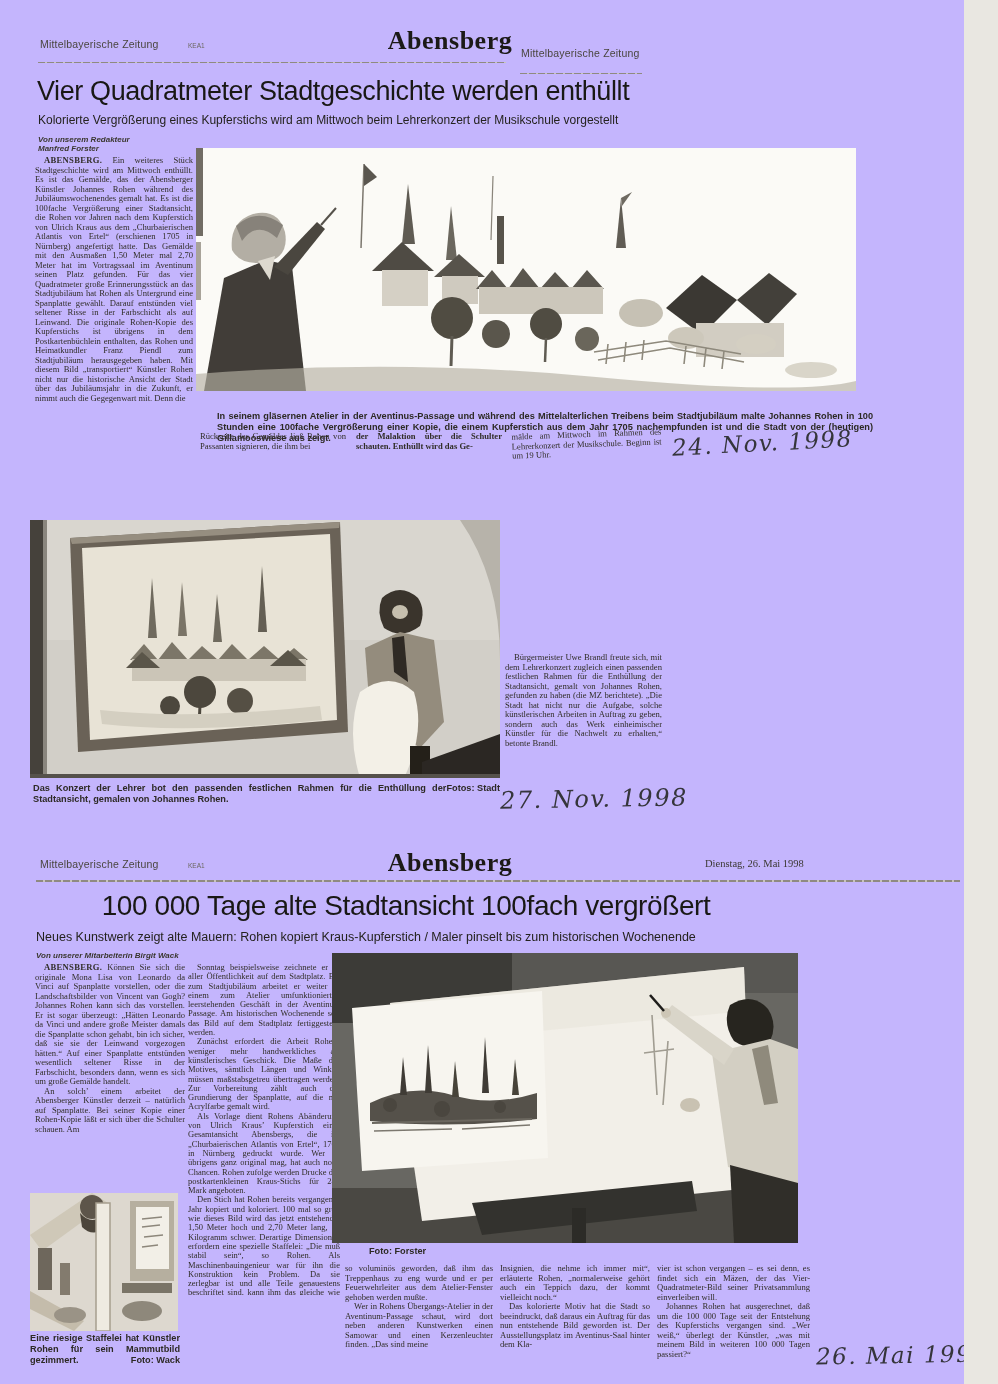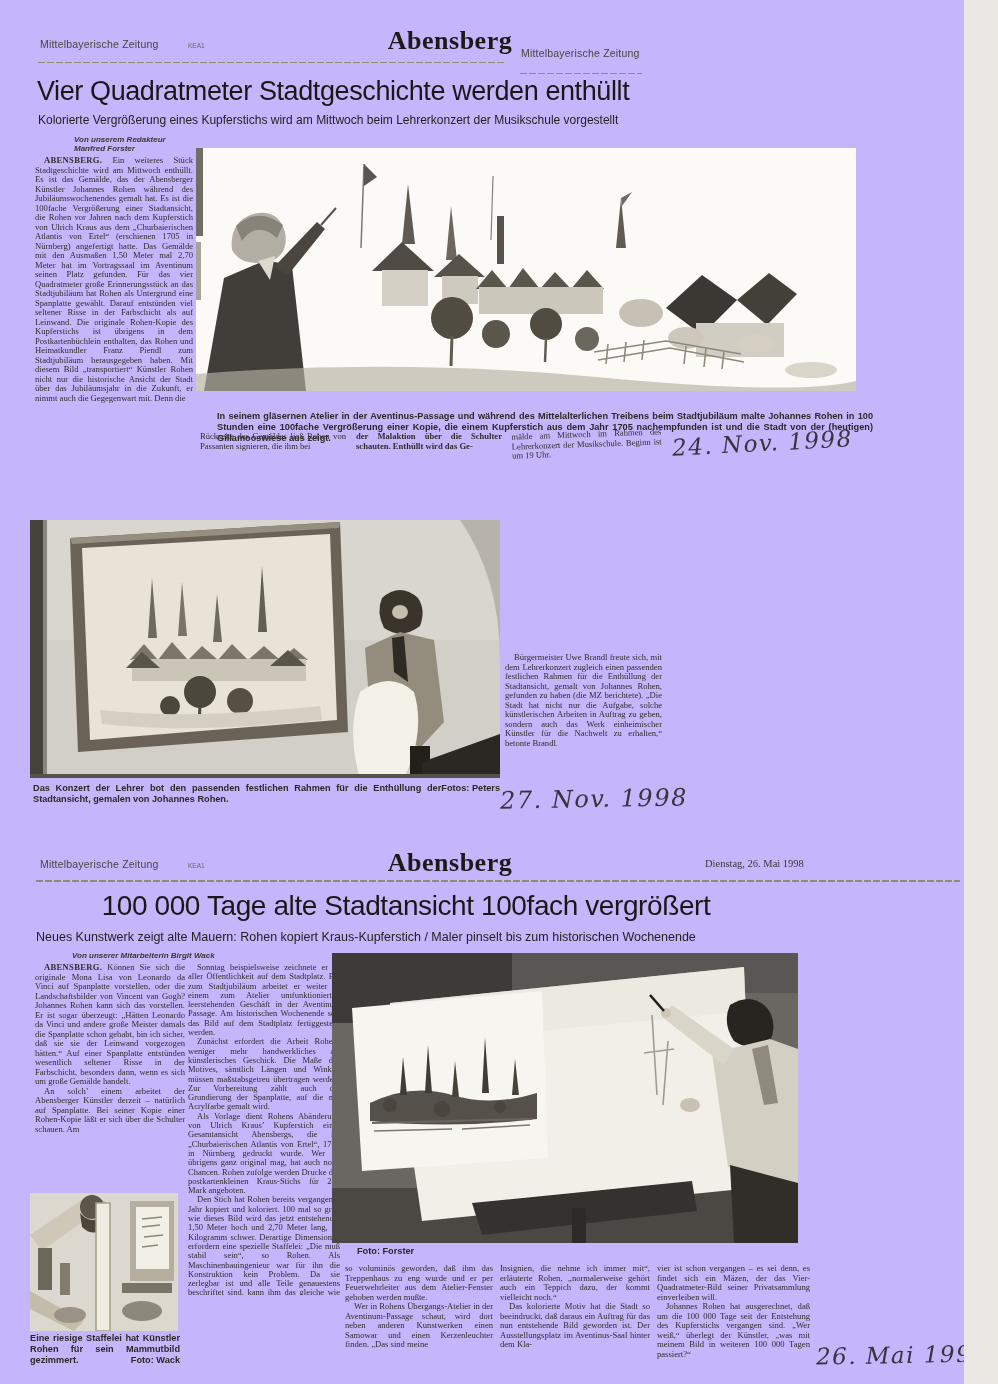--- a/index.html
+++ b/index.html
@@ -8,21 +8,21 @@
   .abs{position:absolute;}
   section{position:absolute;left:0;width:998px;}
   .sans{font-family:"Liberation Sans",sans-serif;}
   .mh-label{font-size:10.5px;color:#4a463f;letter-spacing:.2px;}
   .mh-code{font-size:6.5px;color:#6b675f;}
   .nameplate{font-family:"Liberation Serif",serif;font-weight:700;font-size:26px;color:#1c1a17;letter-spacing:.5px;}
   .rule{height:2px;background:repeating-linear-gradient(90deg,#8f8a81 0 7px,#c9c5bb 7px 9px);}
   .rule.thin{height:1px;}
   .headline{font-family:"Liberation Sans",sans-serif;font-weight:400;color:#191815;letter-spacing:-.4px;margin:0;}
   .subhead{font-family:"Liberation Sans",sans-serif;font-weight:400;color:#24221e;margin:0;}
-  .byline{font-family:"Liberation Sans",sans-serif;font-style:italic;font-weight:700;font-size:8px;line-height:9px;color:#3a372f;margin-left:36px;}
+  .byline{font-family:"Liberation Sans",sans-serif;font-style:italic;font-weight:700;font-size:8px;line-height:9px;color:#3a372f;}
   .bodycol{font-size:8.6px;line-height:9.5px;text-align:justify;overflow:hidden;hyphens:auto;color:#312e28;}
   .bodycol p{margin:0;text-indent:9px;}
   .lead{font-weight:700;letter-spacing:.3px;}
   .caption{font-family:"Liberation Sans",sans-serif;font-weight:700;font-size:9.2px;line-height:11px;color:#2d2a25;text-align:justify;}
   .credit{float:right;text-indent:0;}
   .handwriting{font-family:"DejaVu Serif",serif;font-style:italic;color:#35353b;letter-spacing:1.5px;white-space:nowrap;}
   figure{margin:0;}
   .dateline{font-size:10.5px;color:#3c3933;}
 </style>
 </head>
@@ -147,21 +147,21 @@
         <path d="M335 128 L370 112 L404 120 L414 202 L390 228 L340 192 Z" fill="#948c7d"></path>
         <path d="M362 118 L374 116 L378 162 L364 152 Z" fill="#2f2a24"></path>
         <path d="M330 172 Q360 150 384 172 Q396 212 374 258 L330 258 Q316 212 330 172 Z" fill="#f3f0e7"></path>
         <rect x="380" y="226" width="20" height="32" fill="#242019"></rect>
         <path d="M392 242 L470 214 L470 258 L392 258 Z" fill="#2b2723"></path>
         <rect x="0" y="254" width="470" height="4" fill="#55514b"></rect>
       </svg>
     </figure>
 
     <div class="abs caption" style="left:33px;top:268px;width:467px;">
-      <span class="credit">Fotos: Peters</span>
+      <span class="credit">Fotos: Stadt</span>
       <span>Das Konzert der Lehrer bot den passenden festlichen Rahmen für die Enthüllung der Stadtansicht, gemalen von Johannes Rohen.</span>
     </div>
 
     <div class="abs bodycol" style="left:505px;top:138px;width:157px;height:128px;">
       <p>Bürgermeister Uwe Brandl freute sich, mit dem Lehrerkonzert zugleich einen passenden festlichen Rahmen für die Enthüllung der Stadtansicht, gemalt von Johannes Rohen, gefunden zu haben (die MZ berichtete). „Die Stadt hat nicht nur die Aufgabe, solche künstlerischen Arbeiten in Auftrag zu geben, sondern auch das Werk einheimischer Künstler für die Nachwelt zu erhalten,“ betonte Brandl.</p>
     </div>
 
     <div class="abs handwriting" style="left:500px;top:270px;font-size:24px;transform:rotate(-1deg);">27. Nov. 1998</div>
   </section>
 
@@ -222,21 +222,21 @@
         <path d="M420 96 L436 92 L446 150 L432 152 Z" fill="#8f8a7c"></path>
         <path d="M392 112 L330 64 L340 52 L402 96 Z" fill="#d9d5c9"></path>
         <circle cx="334" cy="60" r="5" fill="#cdc6b6"></circle>
         <line x1="332" y1="58" x2="318" y2="42" stroke="#1e1d1a" stroke-width="2.5"></line>
         <ellipse cx="358" cy="152" rx="10" ry="7" fill="#c9c2b2"></ellipse>
         <path d="M398 212 L466 230 L466 290 L402 290 Z" fill="#302e29"></path>
       </svg>
     </figure>
 
     <div class="abs caption" style="left:345px;top:396px;width:453px;display:flex;justify-content:space-between;">
-      <span style="white-space:nowrap;margin-left:12px;">Foto: Forster</span>
+      <span style="white-space:nowrap;margin-left:24px;">Foto: Forster</span>
     </div>
 
     <div class="abs bodycol" style="left:345px;top:414px;width:148px;height:118px;">
       <p style="text-indent:0;">so voluminös geworden, daß ihm das Treppenhaus zu eng wurde und er per Feuerwehrleiter aus dem Atelier-Fenster gehoben werden mußte.</p>
       <p>Wer in Rohens Übergangs-Atelier in der Aventinum-Passage schaut, wird dort neben anderen Kunstwerken einen Samowar und einen Kerzenleuchter finden. „Das sind meine</p>
     </div>
     <div class="abs bodycol" style="left:500px;top:414px;width:150px;height:118px;">
       <p style="text-indent:0;">Insignien, die nehme ich immer mit“, erläuterte Rohen, „normalerweise gehört auch ein Teppich dazu, der kommt vielleicht noch.“</p>
       <p>Das kolorierte Motiv hat die Stadt so beeindruckt, daß daraus ein Auftrag für das nun entstehende Bild geworden ist. Der Ausstellungsplatz im Aventinus-Saal hinter dem Kla-</p>
     </div>

